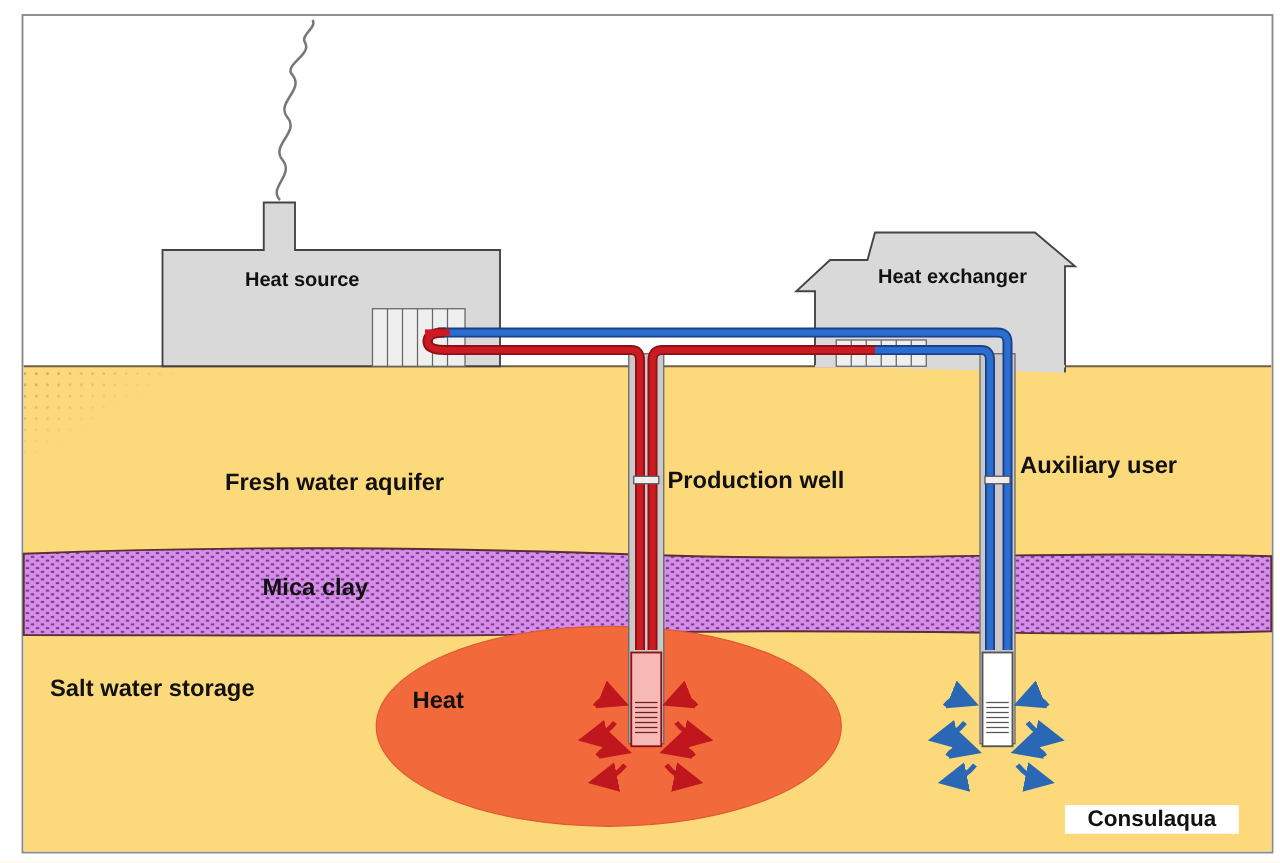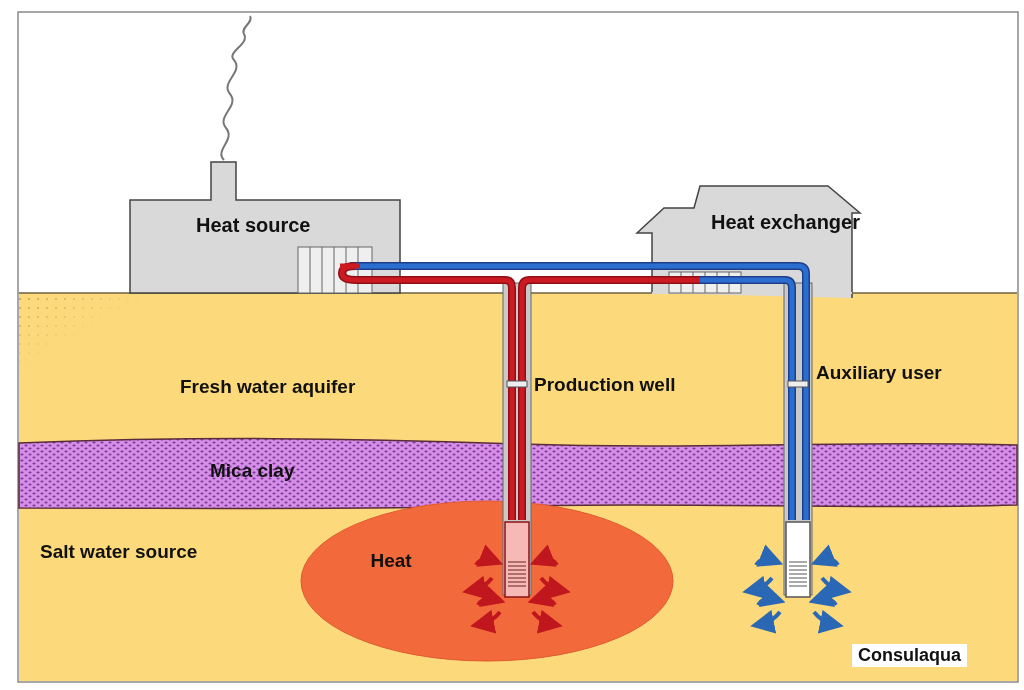--- a/index.html
+++ b/index.html
@@ -1,21 +1,21 @@
 <!DOCTYPE html>
 <html><head>
 <meta charset="utf-8">
 <style>
   html,body{margin:0;padding:0;background:#ffffff;}
   body{width:1024px;height:690px;overflow:hidden;position:relative;font-family:"Liberation Sans",sans-serif;}
   #scene{position:absolute;left:0;top:0;width:1024px;height:690px;}
   .lbl{position:absolute;font-family:"Liberation Sans",sans-serif;font-weight:bold;color:#111;white-space:nowrap;}
   .big{font-size:19px;}
-  .small{font-size:20px;text-align:right;line-height:20px;}
-  .credit{position:absolute;left:852px;top:644px;background:#ffffff;padding:1px 6px;font-size:18px;font-weight:bold;color:#111;}
+  .small{font-size:16px;text-align:center;line-height:20px;}
+  .credit{position:absolute;left:852px;top:644px;background:#ffffff;padding:1px 18px;font-size:18px;font-weight:bold;color:#111;}
 </style>
 </head>
 <body>
 
 <svg id="scene" viewBox="0 0 1024 690" width="1024" height="690" xmlns="http://www.w3.org/2000/svg">
   <defs>
     <pattern id="clayDots" width="8" height="6" patternUnits="userSpaceOnUse">
       <rect width="8" height="6" fill="#d78ee6"></rect>
       <ellipse cx="2" cy="1.5" rx="1.6" ry="1" fill="#7a3aa0"></ellipse>
       <ellipse cx="6" cy="4.5" rx="1.6" ry="1" fill="#7a3aa0"></ellipse>
@@ -139,24 +139,24 @@
     <path d="M758,605 Q764,596 774,599"></path>
     <path d="M780,612 Q772,622 762,624"></path>
     <path d="M838,565 Q832,556 822,560"></path>
     <path d="M822,578 Q830,588 840,590"></path>
     <path d="M836,605 Q830,596 820,599"></path>
     <path d="M814,612 Q822,622 832,624"></path>
   </g>
 </svg>
 
 <div class="lbl small" style="left:196px;top:215px;">Heat source</div>
-<div class="lbl small" style="left:704px;top:212px;width:156px;">
+<div class="lbl small" style="left:684px;top:212px;width:156px;">
   <div>Heat exchanger</div>
 </div>
 <div class="lbl big" style="left:180px;top:376px;">Fresh water aquifer</div>
 <div class="lbl big" style="left:534px;top:362px;margin-top:12px;">Production well</div>
 <div class="lbl big" style="left:816px;top:362px;">Auxiliary user</div>
 <div class="lbl big" style="left:210px;top:460px;">Mica clay</div>
-<div class="lbl big" style="left:40px;top:541px;">Salt water source</div>
-<div class="lbl big" style="left:330px;top:544px;width:122px;text-align:center;line-height:33px;">
+<div class="lbl big" style="left:40px;top:541px;">Salt water storage</div>
+<div class="lbl big" style="left:330px;top:544px;width:122px;line-height:33px;">
   <div>Heat</div>
 </div>
 <div class="credit">Consulaqua</div>
 
 </body></html>

